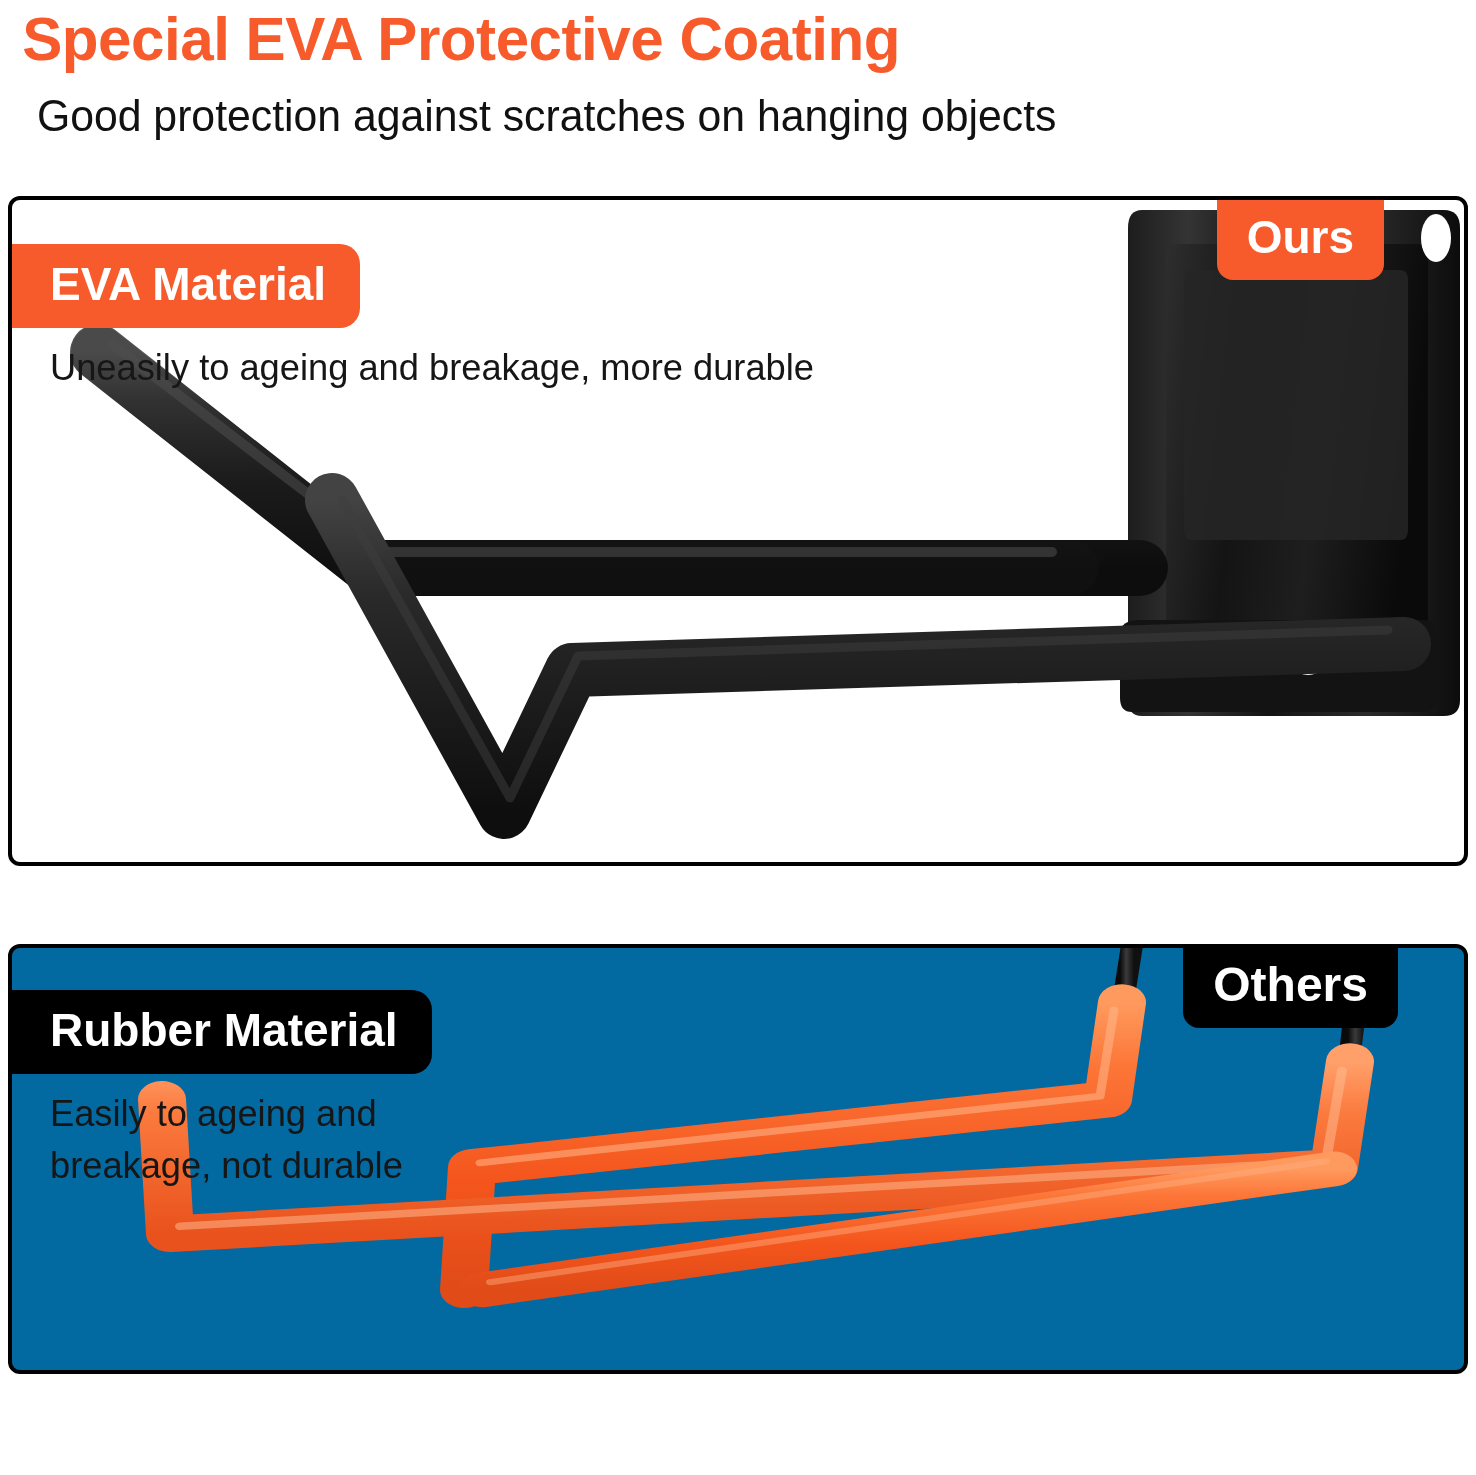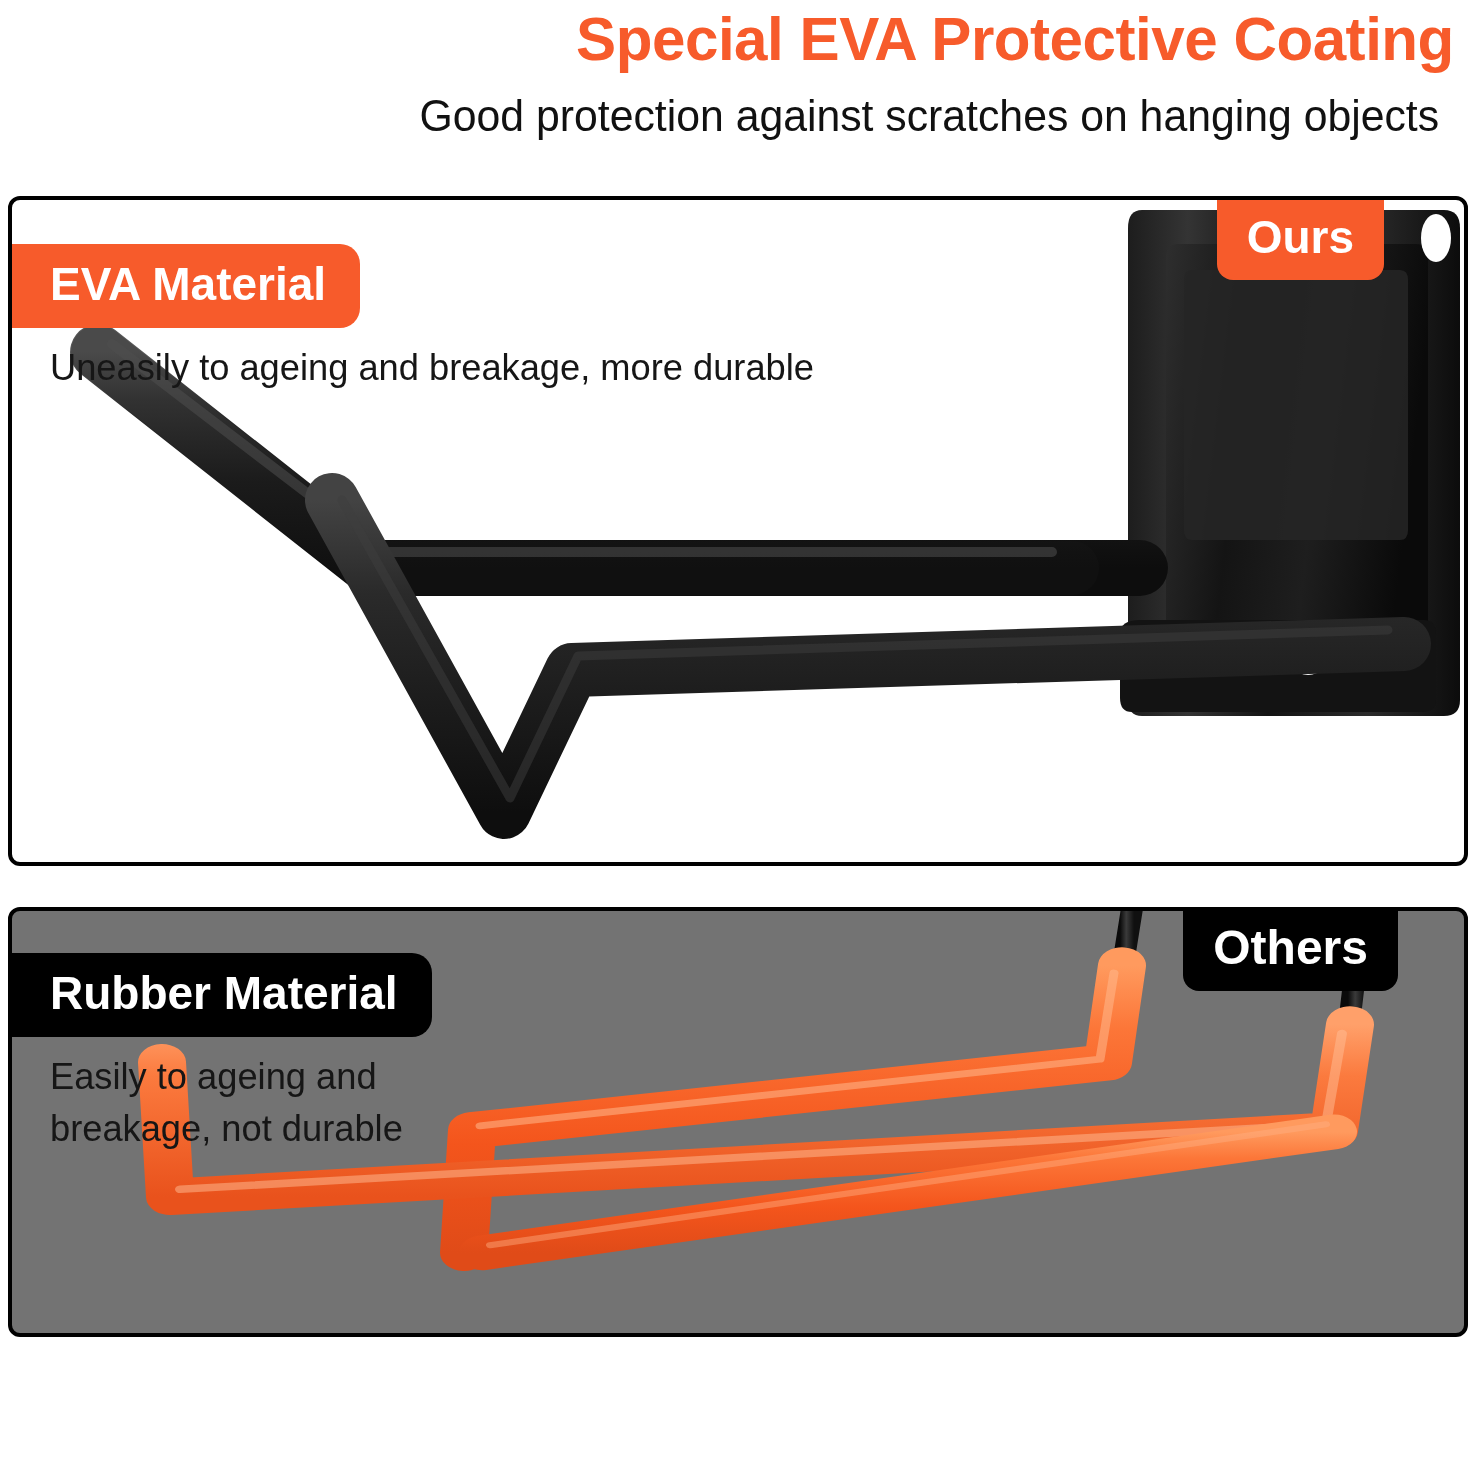--- a/index.html
+++ b/index.html
@@ -12,21 +12,21 @@
     height: 1475px;
     font-family: "Liberation Sans", sans-serif;
     overflow: hidden;
     position: relative;
   }
 
   
   #header {
     width: 1476px;
     padding-top: 4px;
-    text-align: right;
+    text-align: left;
   }
   #headline {
     font-family: "Liberation Sans", sans-serif;
     font-weight: bold;
     font-size: 62px;
     line-height: 70px;
     letter-spacing: -0.5px;
     color: #F75B2B;
     margin: 0;
     transform: scaleX(0.97);
@@ -54,23 +54,23 @@
     border: 4px solid #000000;
     border-radius: 12px;
     overflow: hidden;
   }
   #panel-ours {
     top: 196px;
     height: 670px;
     background: #ffffff;
   }
   #panel-others {
-    top: 907px;
+    top: 944px;
     height: 430px;
-    background: #737373;
+    background: #0369a1;
   }
 
   
   .corner-tab {
     position: absolute;
     top: 0;
     right: 80px;
     border-bottom-left-radius: 16px;
     border-bottom-right-radius: 16px;
     padding: 10px 30px 16px 30px;

